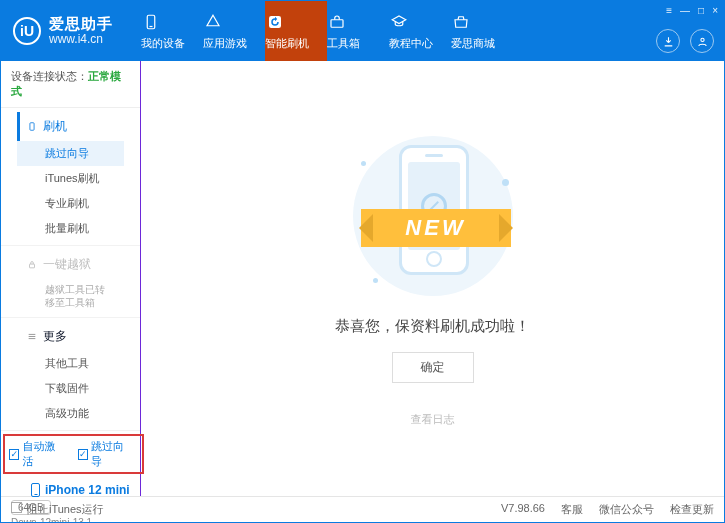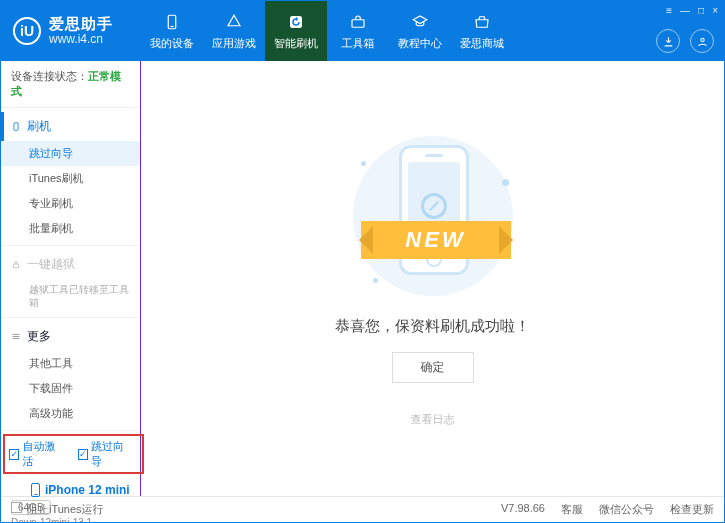--- a/index.html
+++ b/index.html
@@ -8,38 +8,38 @@
 
   
   .titlebar { background: #0a7be0; height: 60px; display: flex; align-items: center; color: #fff; position: relative; }
   .logo-block { display: flex; align-items: center; gap: 8px; padding-left: 12px; width: 140px; }
   .logo-circle { width: 28px; height: 28px; border: 2px solid #fff; border-radius: 50%; display: flex; align-items: center; justify-content: center; font-weight: bold; font-size: 14px; }
   .logo-text { display: flex; flex-direction: column; line-height: 1.1; }
   .logo-name { font-size: 15px; font-weight: bold; letter-spacing: 1px; }
   .logo-url { font-size: 12px; opacity: .9; }
 
   .nav { display: flex; flex: 1; height: 100%; }
-  .nav-item { width: 62px; display: flex; flex-direction: column; align-items: center; justify-content: center; gap: 4px; font-size: 11px; cursor: pointer; height: 100%; }
-  .nav-item.active { background: #14532d; }
+  .nav-item { width: 62px; display: flex; flex-direction: column; align-items: flex-start; justify-content: center; gap: 4px; font-size: 11px; cursor: pointer; height: 100%; }
+  .nav-item.active { background: #c2410c; }
   .nav-icon { width: 20px; height: 20px; display: flex; align-items: center; justify-content: center; }
 
   .title-controls { position: absolute; top: 4px; right: 6px; display: flex; gap: 8px; font-size: 10px; align-items: center; }
   .title-controls span { cursor: pointer; opacity: .9; }
   .title-right-icons { position: absolute; right: 10px; bottom: 8px; display: flex; gap: 10px; }
   .round-icon { width: 24px; height: 24px; border: 1.5px solid #9cc9f0; border-radius: 50%; display: flex; align-items: center; justify-content: center; cursor: pointer; }
 
   
   .body { flex: 1; display: flex; min-height: 0; }
 
   
   .sidebar { width: 140px; border-right: 1px solid #6d28d9; display: flex; flex-direction: column; background: #fff; overflow-x: visible; }
   .conn-status { padding: 8px 10px; font-size: 11px; color: #555; border-bottom: 1px solid #eee; }
   .conn-status .mode { color: #2aa83f; font-weight: bold; }
 
-  .side-section { border-bottom: 1px solid #f2f2f2; padding: 4px 0; }
+  .side-section { border-bottom: 1px solid #f2f2f2; padding: 4px 16px; }
   .side-title { display: flex; align-items: center; gap: 6px; padding: 6px 10px; font-size: 12px; cursor: pointer; color: #0f172a; }
   .side-title.active { border-left: 3px solid #0a7be0; padding-left: 7px; color: #0a7be0; }
   .side-title.locked { color: #bdbdbd; }
   .tri-icon { width: 10px; height: 10px; display: flex; align-items: center; justify-content: center; color: #888; }
 
   .sub-list { }
   .sub-item { padding: 5px 10px 5px 28px; font-size: 11px; color: #555; cursor: pointer; }
   .sub-item.active { background: #e9f3fc; color: #0a7be0; }
   .sub-note { padding: 4px 10px 4px 28px; font-size: 10px; color: #aaa; line-height: 1.3; }
 
@@ -58,21 +58,21 @@
   
   .main { flex: 1; display: flex; flex-direction: column; align-items: center; justify-content: center; padding: 20px; }
   .illus { width: 180px; height: 170px; position: relative; margin-bottom: 16px; }
   .circle-bg { width: 160px; height: 160px; border-radius: 50%; background: #eef6fc; position: absolute; left: 10px; top: 5px; }
   .phone { position: absolute; left: 56px; top: 14px; width: 70px; height: 130px; background: #fff; border: 3px solid #cfe6f7; border-radius: 12px; }
   .phone:before { content:""; position:absolute; top:6px; left:50%; transform:translateX(-50%); width:18px; height:3px; background:#cfe6f7; border-radius:2px; }
   .phone:after { content:""; position:absolute; bottom:5px; left:50%; transform:translateX(-50%); width:12px; height:12px; border:2px solid #cfe6f7; border-radius:50%; }
   .phone-screen { position:absolute; top:14px; left:6px; right:6px; bottom:22px; background:#e5f1fa; border-radius:3px; display:flex; align-items:center; justify-content:center; }
   .phone-inner-icon { width:26px; height:26px; border:3px solid #b2d7f2; border-radius:50%; position:relative; }
   .phone-inner-icon:after { content:""; position:absolute; left:50%; top:50%; transform:translate(-50%,-50%) rotate(45deg); width:2px; height:12px; background:#b2d7f2; }
-  .new-ribbon { position:absolute; left:18px; top:90px; width:150px; height:38px; background:#ffbf3c; display:flex; align-items:center; justify-content:center; font-weight:900; font-size:22px; color:#fff; letter-spacing:3px; font-style:italic; }
+  .new-ribbon { position:absolute; left:18px; top:78px; width:150px; height:38px; background:#ffbf3c; display:flex; align-items:center; justify-content:center; font-weight:900; font-size:22px; color:#fff; letter-spacing:3px; font-style:italic; }
   .new-ribbon:before, .new-ribbon:after { content:""; position:absolute; top:5px; width:0; height:0; border:14px solid transparent; }
   .new-ribbon:before { left:-16px; border-right-color:#e5a82c; }
   .new-ribbon:after { right:-16px; border-left-color:#e5a82c; }
   .dots { position:absolute; width:5px; height:5px; background:#bfe0f7; border-radius:50%; }
 
   .success-text { font-size: 15px; color: #444; margin-bottom: 16px; }
   .ok-btn { padding: 6px 28px; border: 1px solid #ddd; background: #fff; font-size: 12px; cursor: pointer; color: #555; margin-bottom: 14px; }
   .log-link { font-size: 11px; color: #bbb; cursor: pointer; margin-top: 15px; }
 
   

